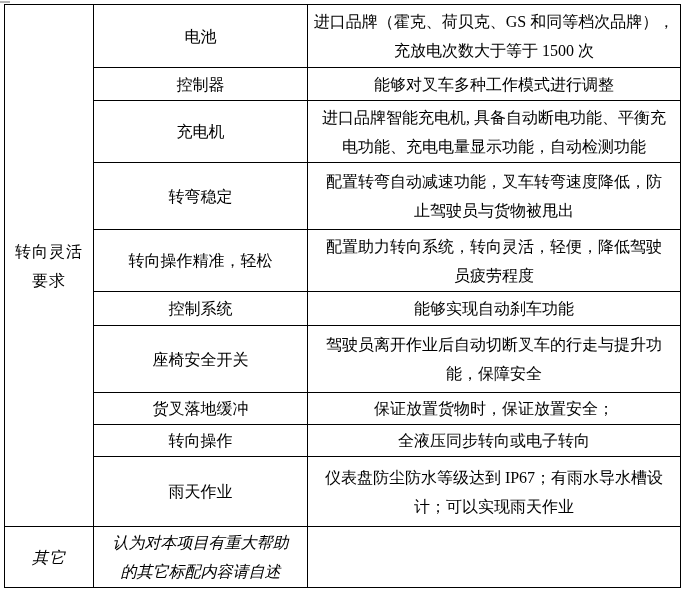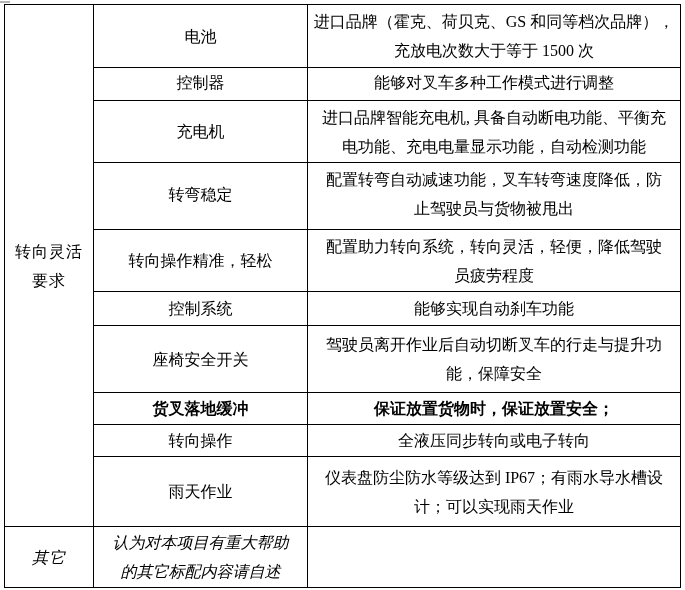--- a/index.html
+++ b/index.html
@@ -39,27 +39,27 @@
     line-height: 29px;
     padding: 1px 3px;
     white-space: pre-line;
     word-break: break-all;
   }
   td.col-header {
     letter-spacing: 1px;
   }
   
   tr.r0  { height: 63px; }
-  tr.r1  { height: 33px; font-family: Liberation Mono, monospace; }
+  tr.r1  { height: 33px; }
   tr.r2  { height: 62px; font-family: Liberation Serif, serif; }
-  tr.r3  { height: 67px; font-family: Liberation Mono, monospace; }
+  tr.r3  { height: 67px; }
   tr.r4  { height: 62px; margin-top: 7px; }
   tr.r5  { height: 34px; margin-left: 8px; }
   tr.r6  { height: 67px; }
-  tr.r7  { height: 28px; font-weight: bold; }
+  tr.r7  { height: 28px; }
   tr.r8  { height: 32px; }
   tr.r9  { height: 70px; }
   tr.r10 { height: 61px; font-style: italic; }
 </style>
 </head>
 <body>
 
 <div class="corner-artifact"></div>
 
 <table class="req-table">

